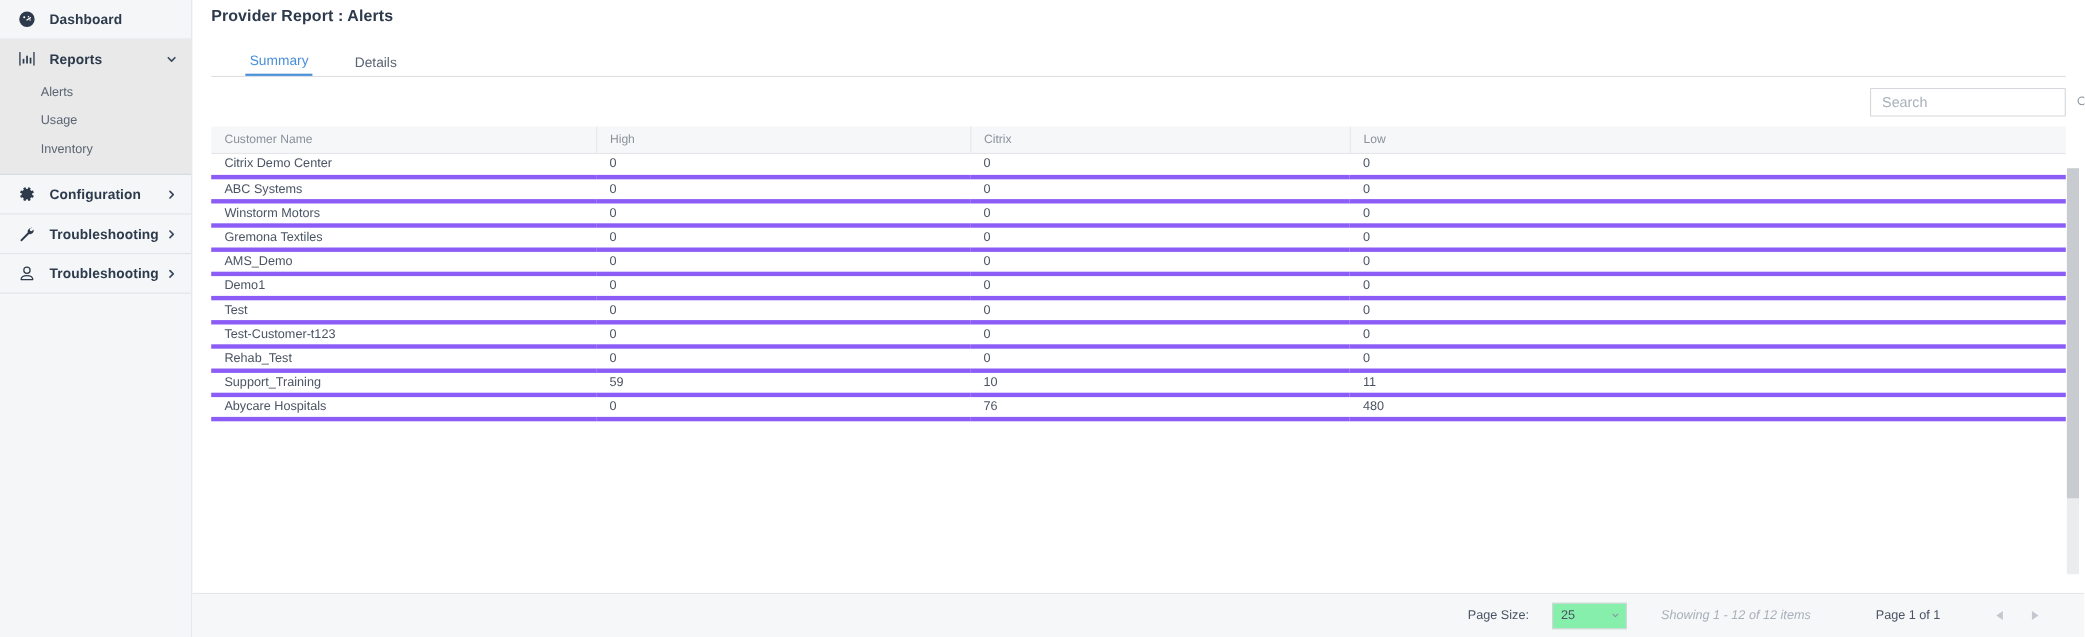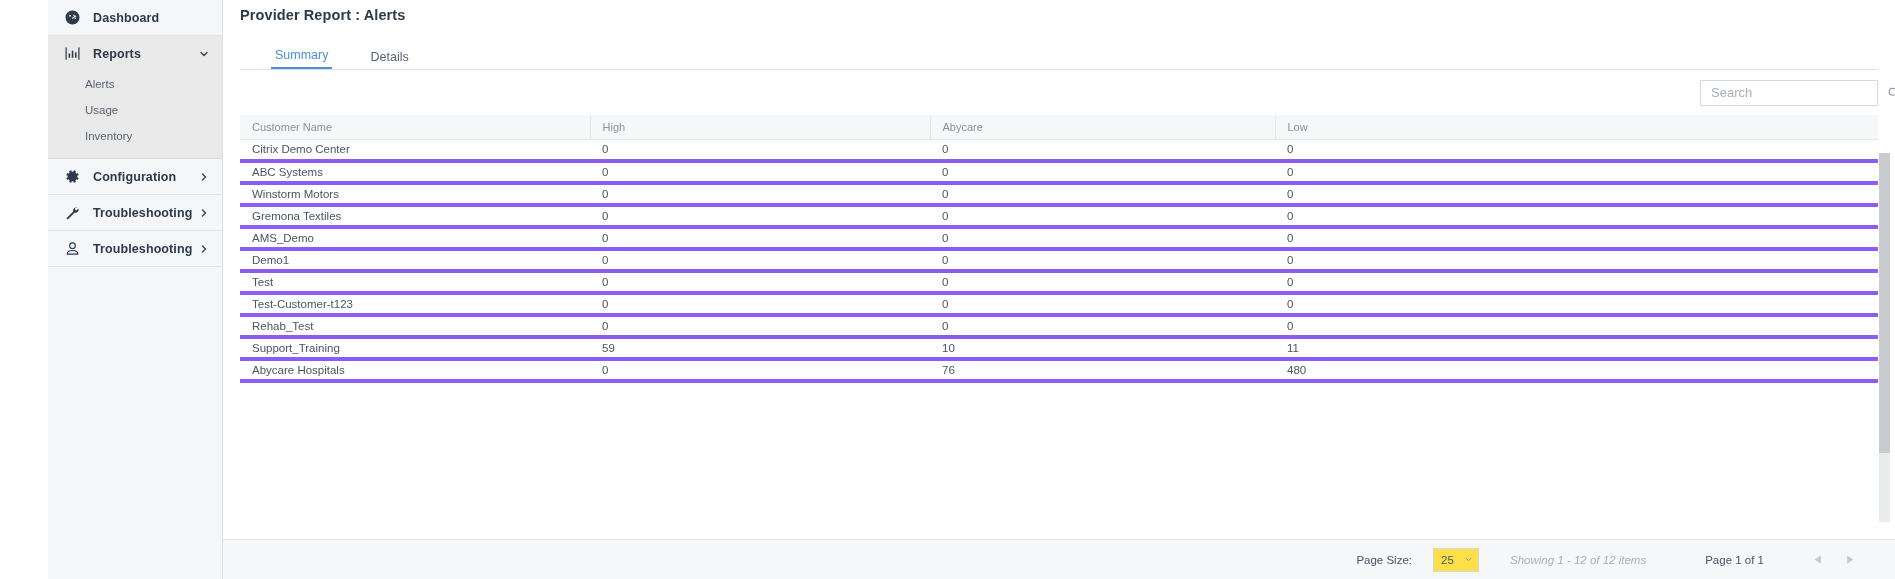--- a/index.html
+++ b/index.html
@@ -18,21 +18,20 @@
   }
 
   
   .sidebar {
     width: 175px;
     height: 579px;
     background: #f4f6f8;
     border-right: 1px solid #dcdfe3;
     flex: 0 0 175px;
     position: relative;
-    margin-left: 48px;
   }
   .nav-group { border-bottom: 1px solid #e2e5e8; }
   .nav-group.expanded { background: #e9e9e9; border-bottom: 1px solid #d8dade; }
 
   .nav-item {
     display: flex;
     align-items: center;
     height: 35px;
     padding: 0 12px 0 13px;
     cursor: pointer;
@@ -209,23 +208,23 @@
     display: flex;
     align-items: center;
     justify-content: flex-end;
     padding-right: 18px;
     font-size: 11.5px;
     color: #4a5463;
     gap: 13px;
   }
   .pg-label { color: #4a5463; margin-right: 8px; white-space: nowrap; }
   .pg-select {
-    width: 46px; height: 24px;
+    width: 68px; height: 24px;
     border: 1px solid #d4d7db;
-    background: #fde047;
+    background: #86efac;
     display: flex; align-items: center; justify-content: space-between;
     padding: 0 5px 0 7px;
     font-size: 11.5px;
     color: #4a5463;
     cursor: pointer;
     margin-right: 18px;
   }
   .pg-select .cv { color: #8a929c; width: 9px; height: 9px; }
   .pg-showing { color: #a8b0ba; margin-right: 46px; white-space: nowrap; font-style: italic; }
   .pg-page { color: #4a5463; margin-right: 36px; white-space: nowrap; }
@@ -366,21 +365,21 @@
         <colgroup>
           <col class="col-name">
             <col class="col-high">
             <col class="col-med">
             <col class="col-low">
         </colgroup>
         <thead>
           <tr>
             <th>Customer Name</th>
             <th>High</th>
-            <th>Abycare</th>
+            <th>Citrix</th>
             <th>Low</th>
           </tr>
         </thead>
         <tbody>
           <tr>
             <td>Citrix Demo Center</td>
             <td>0</td>
             <td>0</td>
             <td>0</td>
           </tr>

